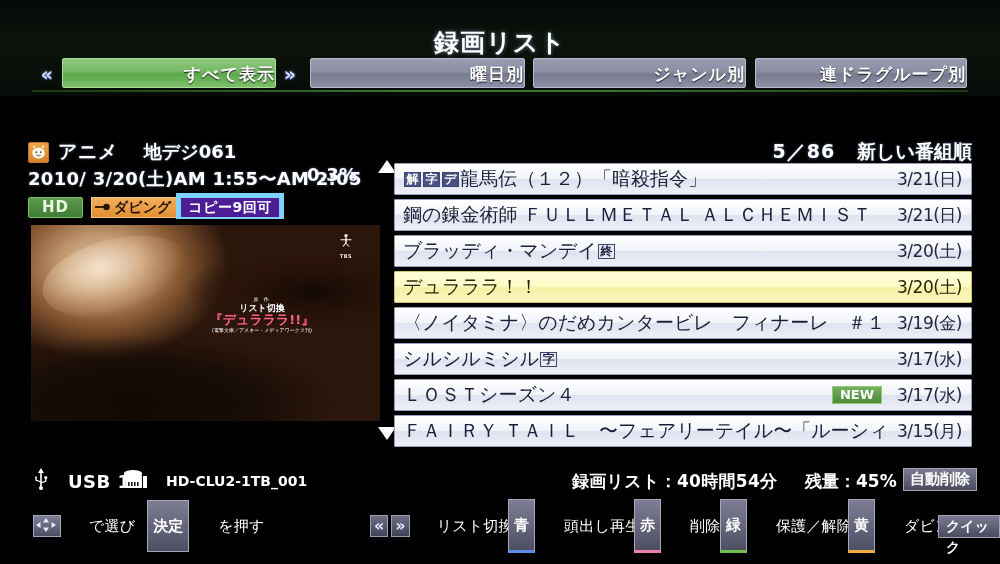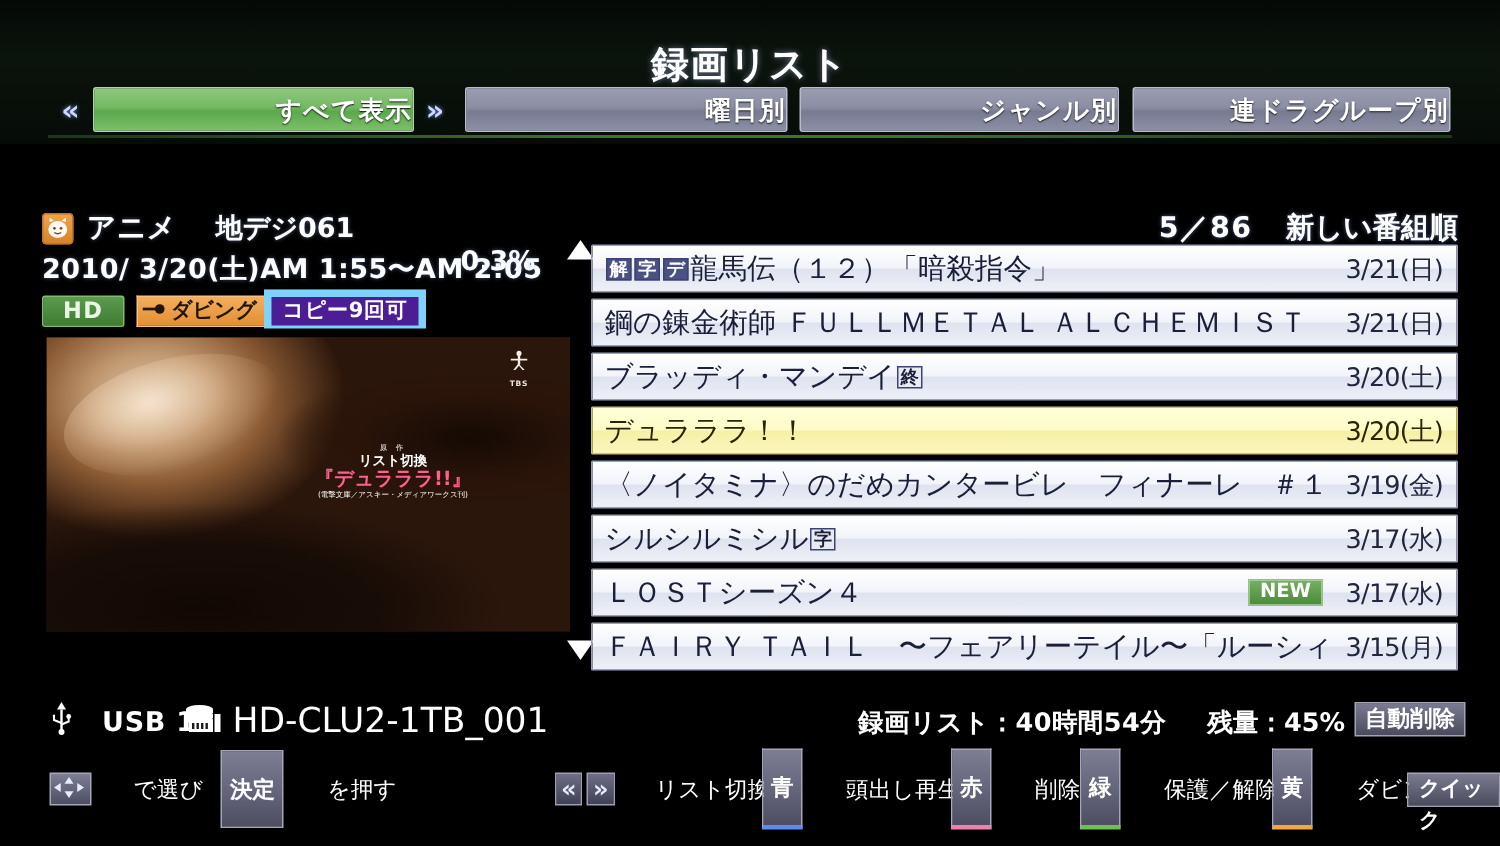--- a/index.html
+++ b/index.html
@@ -183,21 +183,21 @@
     position:absolute;left:378px;width:0;height:0;
   }
   .scroll-up{top:160px;border-left:9px solid transparent;border-right:9px solid transparent;border-bottom:13px solid #fff;}
   .scroll-down{top:427px;border-left:9px solid transparent;border-right:9px solid transparent;border-top:13px solid #fff;}
 
   
   .statusbar{position:absolute;left:0;top:462px;width:1000px;height:36px;}
   .usb{position:absolute;left:33px;top:6px;display:flex;align-items:center;}
   .usb .lbl{font-size:18px;font-weight:bold;color:#fff;margin-left:19px;letter-spacing:.5px;}
   .hdd{position:absolute;left:122px;top:6px;display:flex;align-items:center;}
-  .hdd .lbl{font-size:23px;font-weight:normal;color:#fff;margin-left:3px;letter-spacing:0px;}
+  .hdd .lbl{font-size:14px;font-weight:bold;color:#fff;margin-left:14px;letter-spacing:0px;}
   .rec-free{
     position:absolute;left:572px;top:8px;font-size:17px;font-weight:bold;color:#fff;
     letter-spacing:.3px;
   }
   .remain{position:absolute;left:805px;top:8px;font-size:17px;font-weight:bold;color:#fff;}
   .autodel{
     position:absolute;left:903px;top:6px;height:21px;line-height:21px;padding:0 6px;
     font-size:15px;font-weight:bold;color:#fff;
     background:linear-gradient(180deg,#7a7a90,#4b4b60);border:1px solid #a3a3b8;
   }

